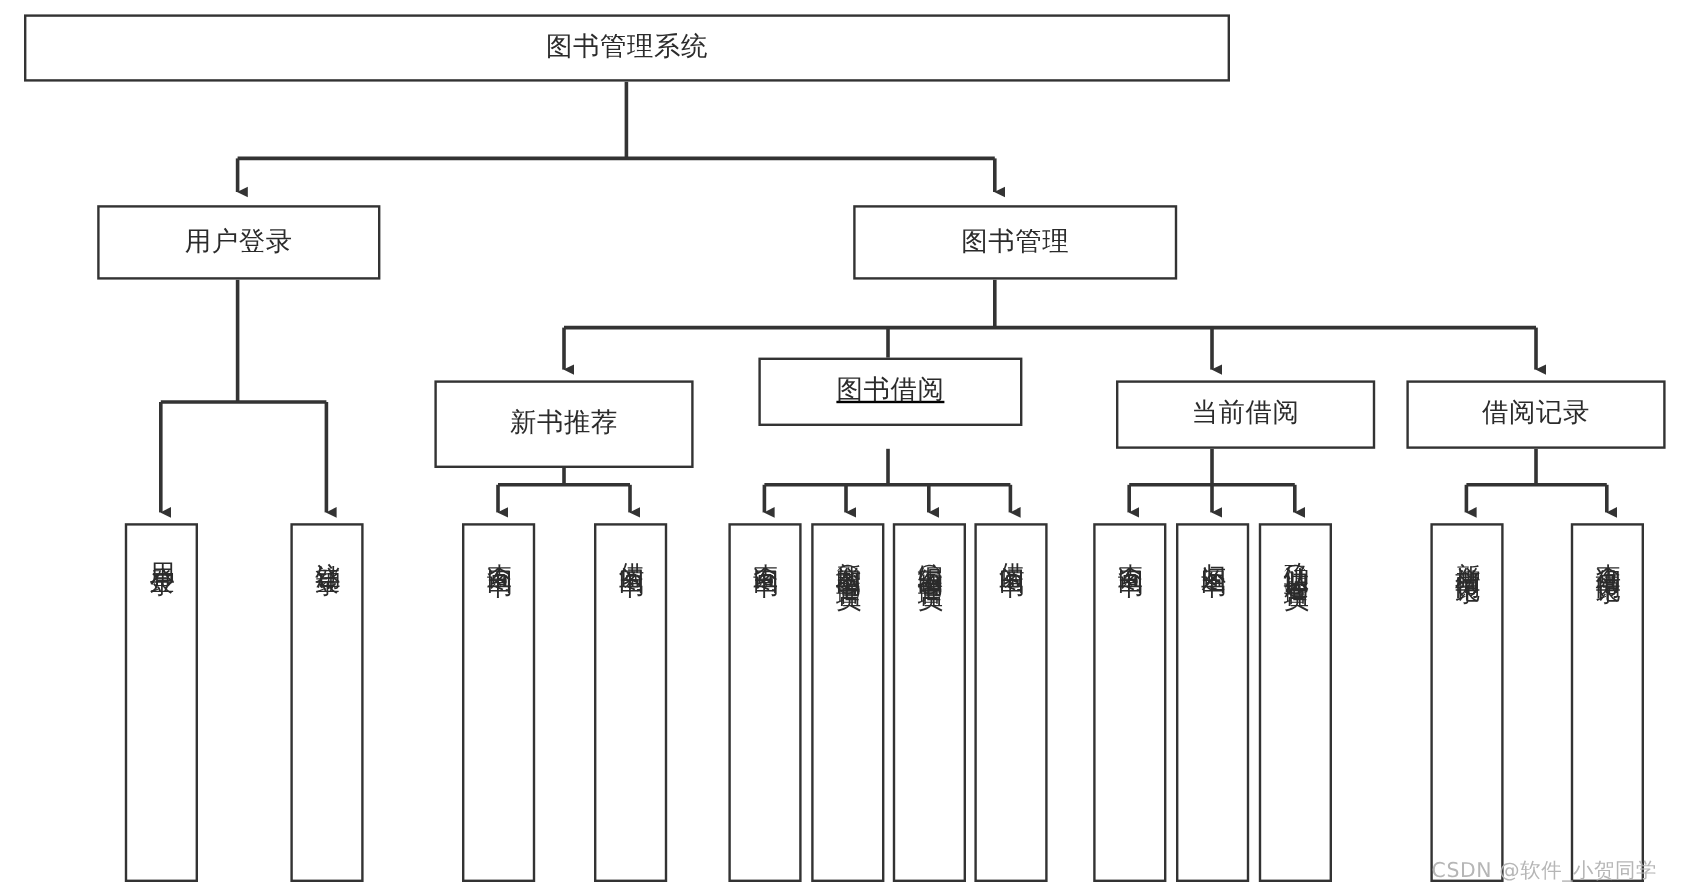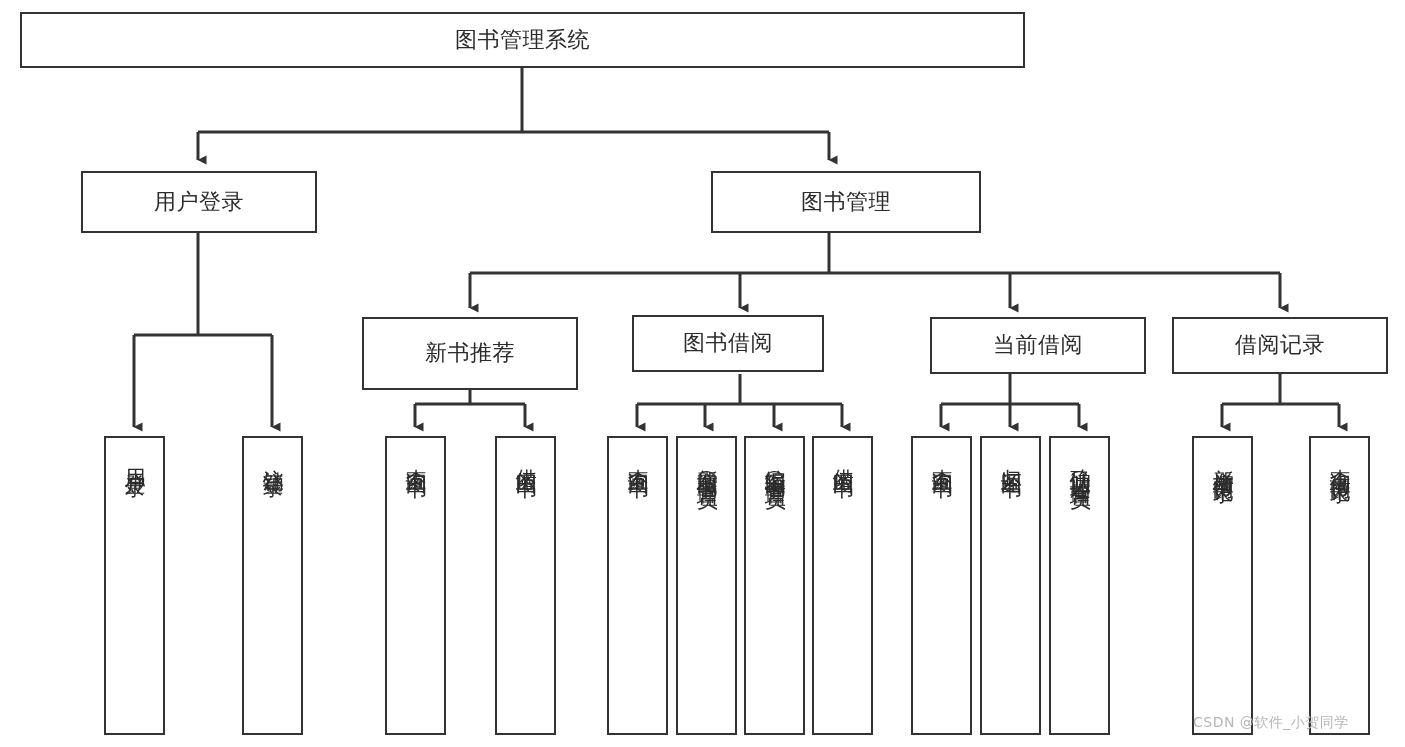--- a/index.html
+++ b/index.html
@@ -56,21 +56,21 @@
     padding-top: 14px;
   }
   .node-box.root .node-label,
   .node-box.level2 .node-label,
   .node-box.level3 .node-label {
     font-size: 22px;
   }
   .watermark {
     position: absolute;
     color: #b6b6b6;
-    font-size: 14px;
+    font-size: 17px;
     letter-spacing: 0.5px;
     white-space: nowrap;
     pointer-events: none;
     user-select: none;
   }
 </style>
 </head>
 <body>
 
 <div id="diagram-root">
@@ -138,21 +138,21 @@
   </div>
 
   <div class="node-box level2" style="left:711px; top:171px; width:270px; height:62px;">
     <span class="node-label">图书管理</span>
   </div>
 
   <div class="node-box level3" style="left:362px; top:317px; width:216px; height:73px;">
     <span class="node-label">新书推荐</span>
   </div>
 
-  <div class="node-box level3" style="left:632px; top:315px; width:192px; height:57px;">
+  <div class="node-box level3" style="left:632px; top:298px; width:220px; height:57px;text-decoration:underline;">
     <span class="node-label">图书借阅</span>
   </div>
 
   <div class="node-box level3" style="left:902px; top:317px; width:216px; height:57px;margin-left:28px;">
     <span class="node-label">当前借阅</span>
   </div>
 
   <div class="node-box level3" style="left:1172px; top:317px; width:216px; height:57px;">
     <span class="node-label">借阅记录</span>
   </div>

